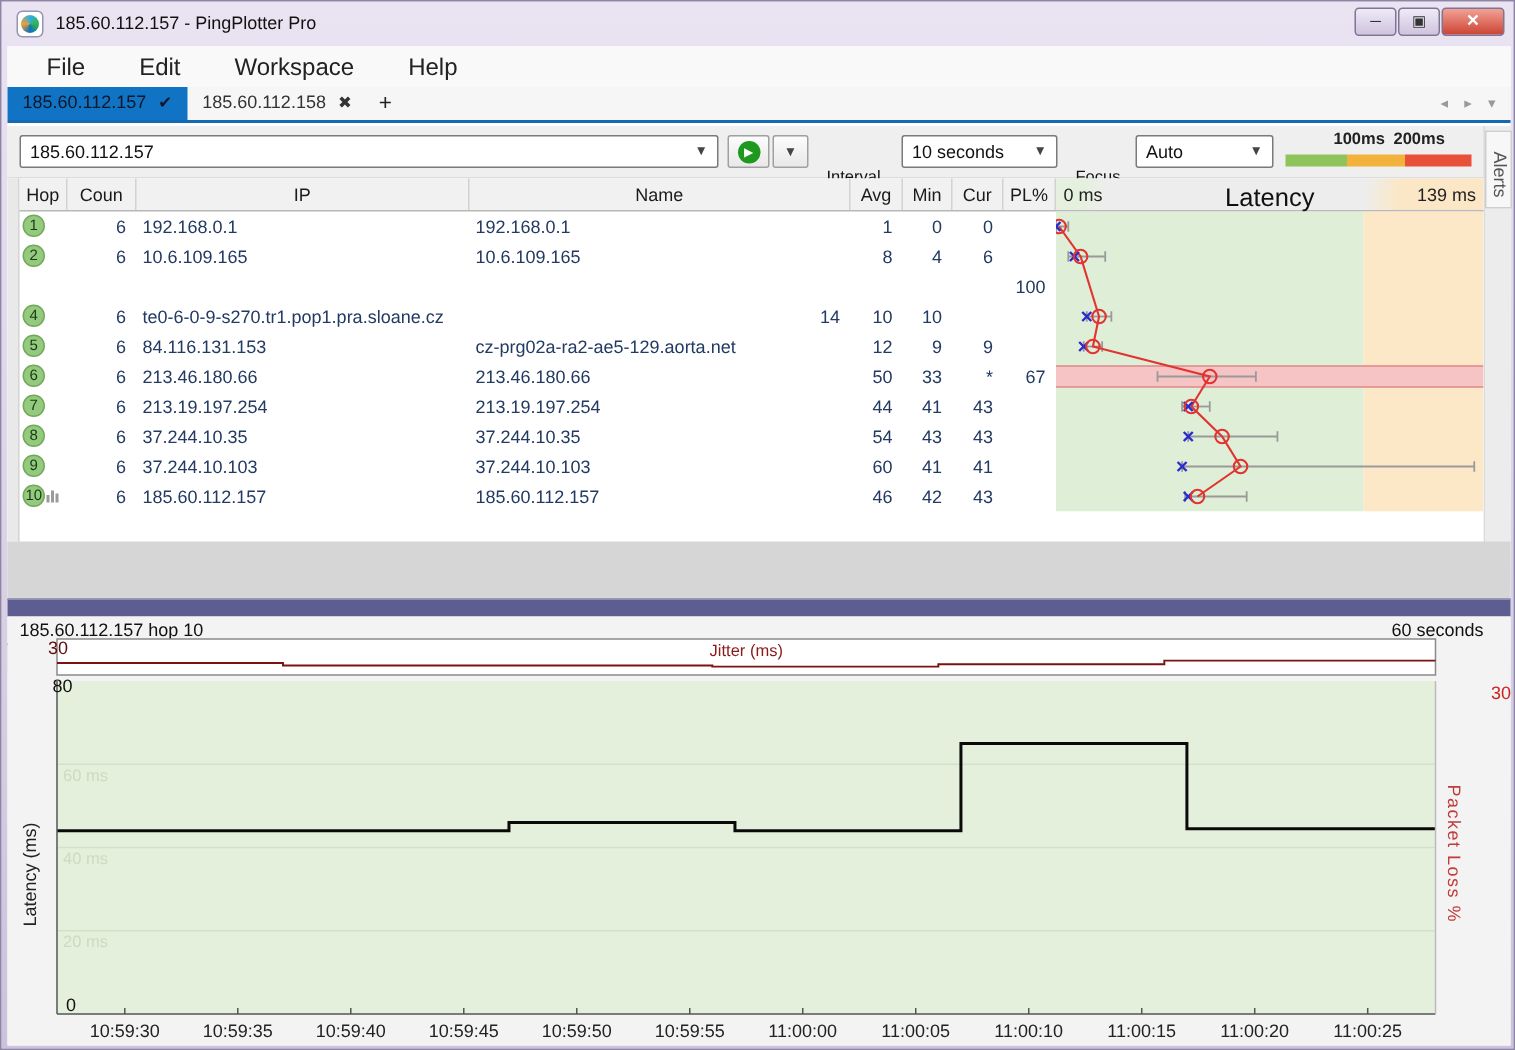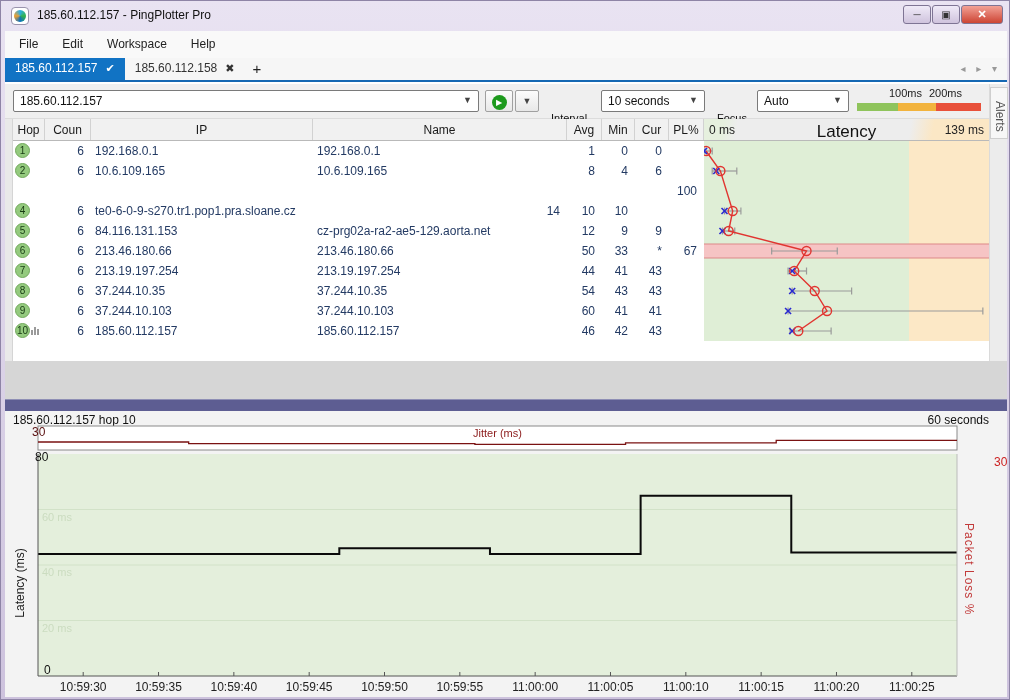--- a/index.html
+++ b/index.html
@@ -19,26 +19,26 @@
   .winbtn { position:absolute; top:4px; height:19px; border:1px solid #7e7494; border-radius:3px;
     text-align:center; font-size:10px; line-height:17px; color:#333;
     background:linear-gradient(#efeaf7,#cfc3dd); }
   #btn-min { left:902px; width:28px; }
   #btn-max { left:931px; width:28px; }
   #btn-close { left:960px; width:42px; background:linear-gradient(#f2a196,#cd4433); color:#fff; font-weight:bold; font-size:11px;}
   
   #client { position:absolute; left:4px; top:30px; width:1002px; height:666px; background:#fff; }
   
   #menubar { position:absolute; left:0; top:0; width:1002px; height:27px; background:#f9f9f9; }
-  .menu-item { display:inline-block; padding:6px 10px 0 14px; font-size:12px; color:#222; }
+  .menu-item { display:inline-block; padding:6px 10px 0 26px; font-size:16px; color:#222; }
   
   #tabbar { position:absolute; left:0; top:27px; width:1002px; height:24px; background:#f6f6f6;
     border-bottom:2px solid #1568b3; }
   .tab { display:inline-block; height:22px; padding:3px 10px 0 10px; font-size:12px; vertical-align:top;}
-  .tab.active { background:#1173c4; color:#ffffff; }
+  .tab.active { background:#1173c4; color:#0f172a; }
   .tab.inactive { color:#333; }
   .tab .tab-ic { margin-left:8px; font-size:11px; }
   #new-tab { display:inline-block; padding:2px 8px 0 8px; font-size:15px; color:#222; }
   #tab-nav { position:absolute; right:6px; top:5px; font-size:10px; color:#999; letter-spacing:4px; }
   
   #toolbar { position:absolute; left:0; top:53px; width:1002px; height:35px; background:#efefef;
     border-bottom:1px solid #dcdcdc; }
   #target-combo { position:absolute; left:8px; top:6px; width:466px; height:22px; background:#fff;
     border:1px solid #7a7a7a; border-radius:2px; font-size:12px; color:#111; padding:3px 6px; }
   .combo-arrow { position:absolute; right:6px; top:4px; font-size:9px; color:#444; }
@@ -49,21 +49,21 @@
   #play-drop { position:absolute; left:510px; top:6px; width:24px; height:22px; background:linear-gradient(#fcfcfc,#e8e8e8);
     border:1px solid #a0a0a0; border-radius:2px; text-align:center; font-size:9px; color:#444; line-height:20px; }
   .tb-label { position:absolute; top:28px; font-size:11px; color:#111; }
   #interval-label { left:546px; }
   #focus-label { left:712px; }
   .tb-select { position:absolute; top:6px; height:22px; background:#fff; border:1px solid #7a7a7a; border-radius:2px;
     font-size:12px; color:#111; padding:3px 6px; }
   #interval-select { left:596px; width:104px; }
   #focus-select { left:752px; width:92px; }
   #legend { position:absolute; left:852px; top:3px; width:124px; height:28px; }
-  #legend .lab { position:absolute; top:0; font-size:11px; color:#222; }
+  #legend .lab { position:absolute; top:0; font-size:11px; color:#222;font-weight:bold; }
   #legend .bar { position:absolute; left:0; top:16px; width:124px; height:8px; }
   
   #alerts-rail { position:absolute; left:984px; top:53px; width:18px; height:292px; background:#ececec; border-left:1px solid #dadada;}
   #alerts-tab { position:absolute; left:0px; top:3px; width:18px; height:52px; background:#f7f7f7; border:1px solid #cfcfcf;
     writing-mode:vertical-rl; font-size:12px; color:#555; padding-top:6px; text-align:center;}
   
   #trace { position:absolute; left:0; top:88px; width:984px; height:242px; background:#fff; }
   #left-strip { position:absolute; left:0; top:0; width:8px; height:242px; background:#e9e9e9; border-right:1px solid #d5d5d5; }
   .trow { position:absolute; left:8px; width:691px; height:20px; display:grid;
     grid-template-columns:32px 46px 222px 254px 35px 33px 34px 35px; font-size:12px; color:#233a63; }

